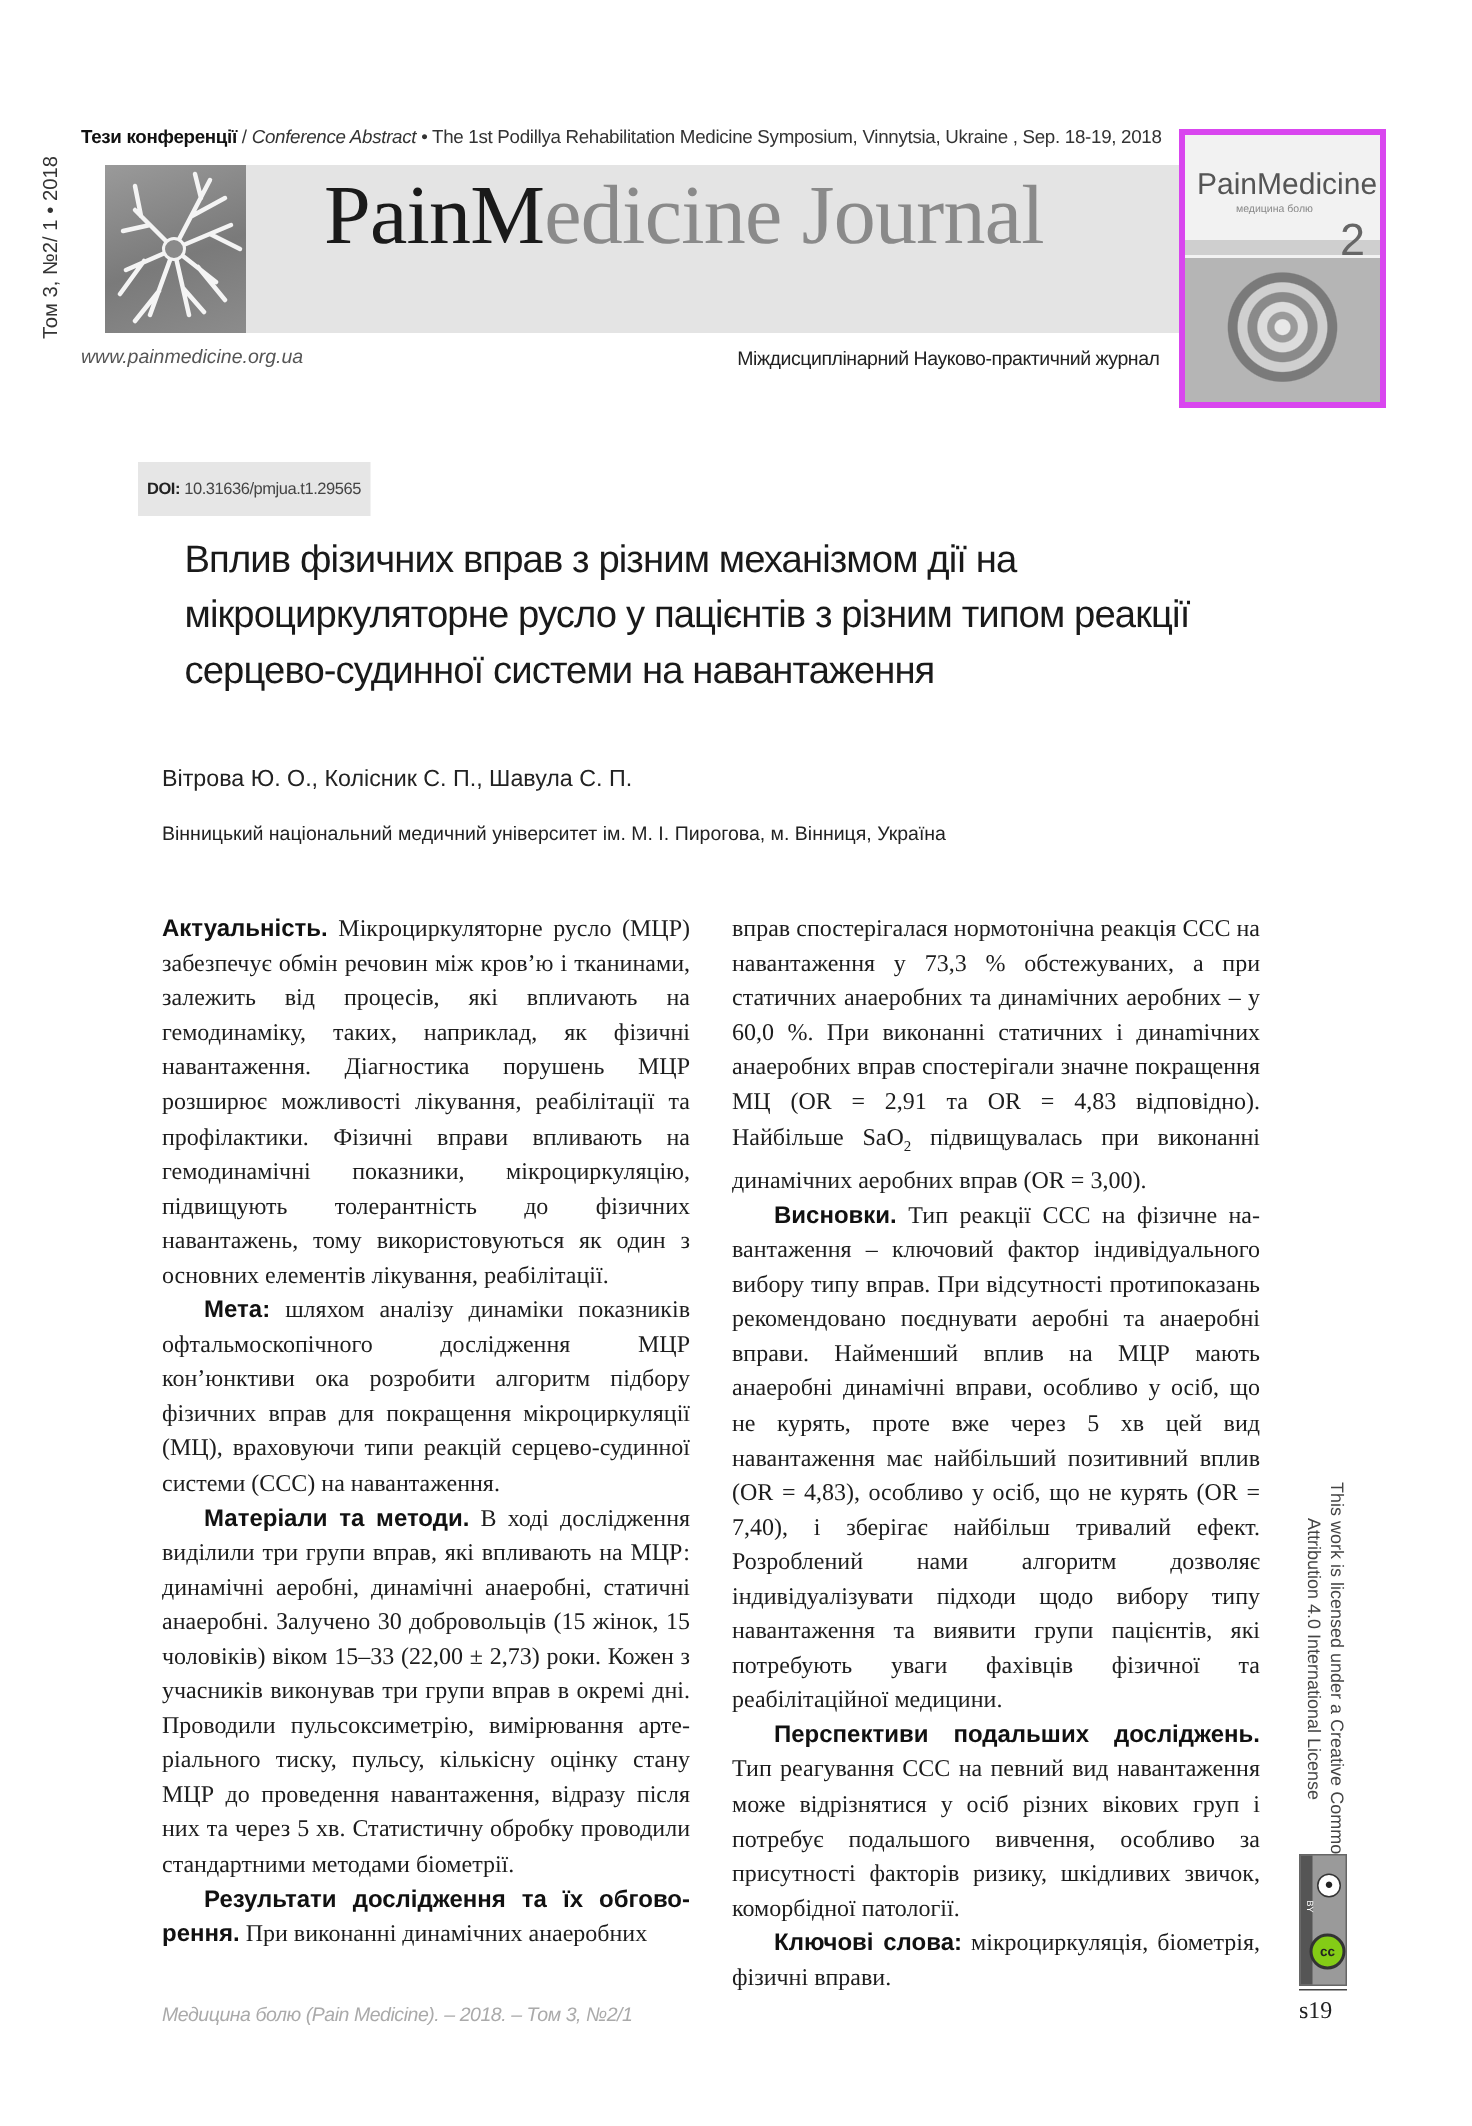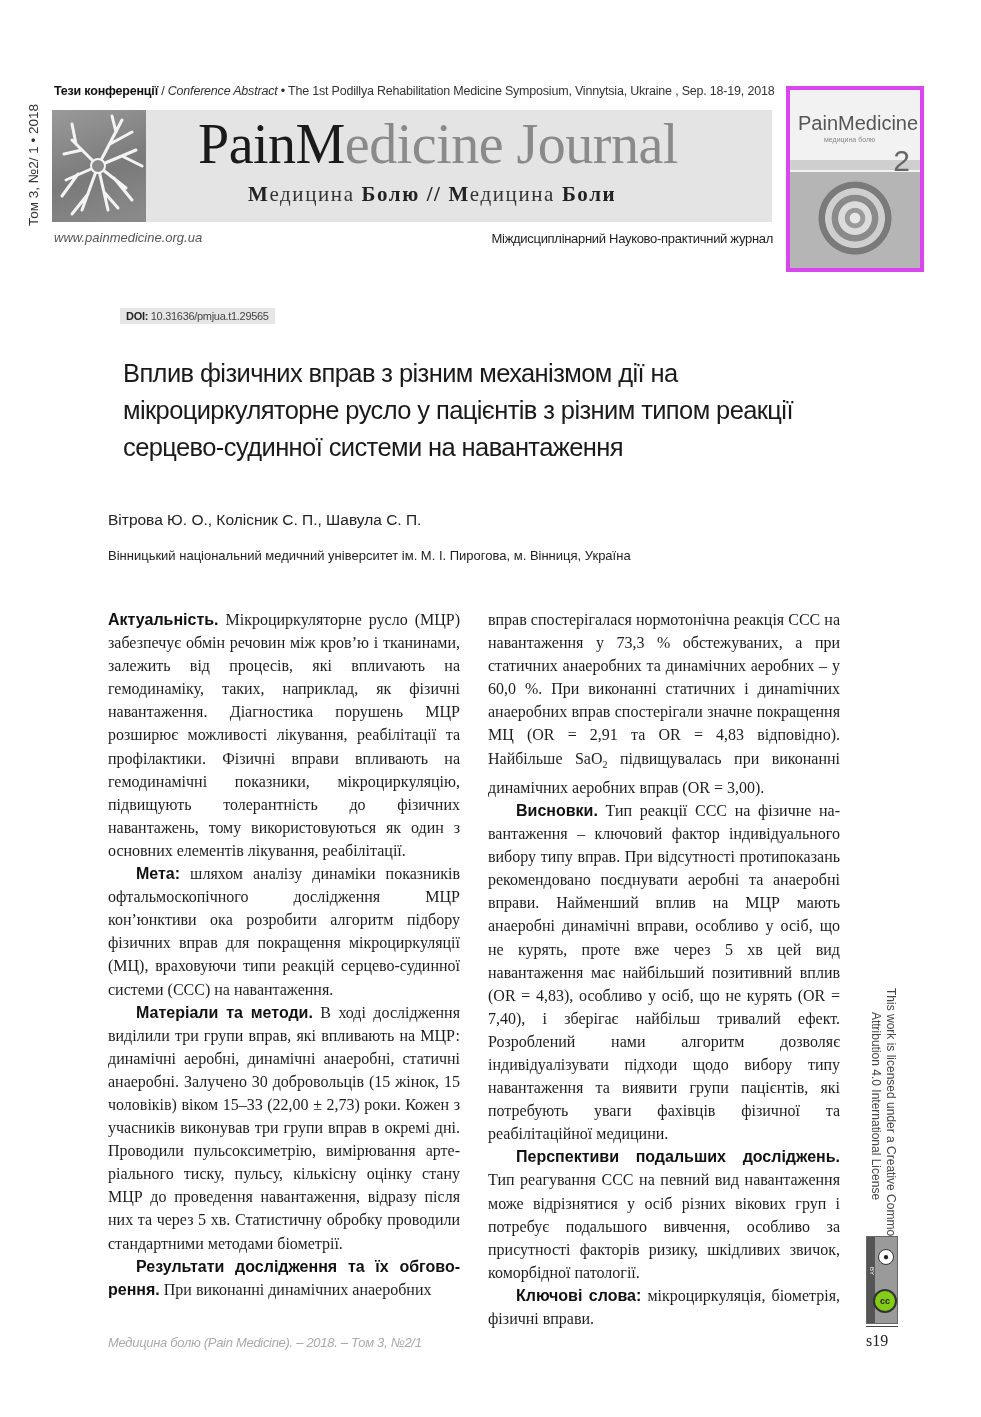--- a/index.html
+++ b/index.html
@@ -5,38 +5,38 @@
   html, body { margin: 0; padding: 0; background: #ffffff; }
   body { width: 981px; height: 1417px; position: relative; overflow: hidden; color: #1a1a1a; font-family: "Liberation Serif", serif; }
 
   .conf-line { position: absolute; left: 54px; top: 84px; font-family: "Liberation Sans", sans-serif; font-size: 12.5px; color: #333; white-space: nowrap; letter-spacing: -0.2px; }
   .conf-line b { font-weight: bold; color: #111; }
   .conf-line i { font-style: italic; }
 
   .vol-vertical { position: absolute; left: 26px; top: 106px; width: 20px; height: 120px; }
   .vol-vertical span { position: absolute; left: 0; top: 120px; transform: rotate(-90deg); transform-origin: 0 0; font-family: "Liberation Sans", sans-serif; font-size: 13.5px; color: #333; white-space: nowrap; }
 
-  .masthead { position: absolute; left: 52px; top: 110px; width: 720px; height: 112px; background: #e4e4e4; }
+  .masthead { position: absolute; left: 70px; top: 110px; width: 720px; height: 112px; background: #e4e4e4; }
   .masthead-img { position: absolute; left: 0; top: 0; width: 94px; height: 112px; background: linear-gradient(160deg, #9a9a9a 0%, #7a7a7a 55%, #8c8c8c 100%); overflow: hidden; }
   .masthead-title { position: absolute; left: 146px; top: 2px; font-family: "Liberation Serif", serif; font-size: 56px; color: #8a8a8a; letter-spacing: -0.5px; white-space: nowrap; }
   .masthead-title .dark { color: #1a1a1a; }
   .masthead-sub { position: absolute; left: 196px; top: 72px; font-family: "Liberation Serif", serif; font-size: 21px; letter-spacing: 1.6px; color: #333; white-space: nowrap; }
   .masthead-sub b { font-weight: bold; color: #222; }
 
   .site-url { position: absolute; left: 54px; top: 230px; font-family: "Liberation Sans", sans-serif; font-style: italic; font-size: 13px; color: #555; }
   .journal-type { position: absolute; right: 208px; top: 231px; font-family: "Liberation Sans", sans-serif; font-size: 13px; color: #222; white-space: nowrap; letter-spacing: -0.3px; }
 
   .cover { position: absolute; left: 786px; top: 86px; width: 130px; height: 178px; border: 4px solid #d946ef; background: #f2f2f2; overflow: hidden; }
   .cover-title { position: absolute; left: 8px; top: 22px; font-family: "Liberation Sans", sans-serif; font-size: 20px; color: #555; }
   .cover-sub { position: absolute; left: 34px; top: 46px; font-family: "Liberation Sans", sans-serif; font-size: 7px; color: #888; }
   .cover-num { position: absolute; right: 10px; top: 54px; font-family: "Liberation Sans", sans-serif; font-size: 30px; color: #666; }
   .cover-band { position: absolute; left: 0; top: 70px; width: 100%; height: 10px; background: #cfcfcf; }
   .cover-photo { position: absolute; left: 0; top: 82px; width: 100%; height: 96px; background: radial-gradient(circle at 50% 48%, #e8e8e8 0 6%, #9a9a9a 7% 12%, #dcdcdc 13% 20%, #8a8a8a 21% 28%, #cfcfcf 29% 36%, #7a7a7a 37% 44%, #b5b5b5 45% 100%); }
 
-  .doi { position: absolute; left: 120px; top: 308px; background: #e6e6e6; padding: 2px 6px; font-family: "Liberation Sans", sans-serif; font-size: 11px; color: #444; letter-spacing: -0.3px; }
+  .doi { position: absolute; left: 92px; top: 308px; background: #e6e6e6; padding: 12px 6px; font-family: "Liberation Sans", sans-serif; font-size: 11px; color: #444; letter-spacing: -0.3px; }
   .doi b { font-weight: bold; color: #222; }
 
   .article-title { position: absolute; left: 108px; top: 340px; width: 720px; font-family: Liberation Sans, sans-serif; font-size: 25.5px; line-height: 37px; color: #1a1a1a; margin: 15px; font-weight: normal; letter-spacing: -0.6px; }
 
   .authors { position: absolute; left: 108px; top: 511px; font-family: "Liberation Sans", sans-serif; font-size: 15.5px; color: #222; }
   .affiliation { position: absolute; left: 108px; top: 548px; font-family: "Liberation Sans", sans-serif; font-size: 13px; color: #222; }
 
   .col { position: absolute; top: 608px; width: 352px; font-family: "Liberation Serif", serif; font-size: 16px; line-height: 23.1px; text-align: justify; color: #1d1d1d; hyphens: manual; }
   .col-left { left: 108px; }
   .col-right { left: 488px; }
@@ -81,21 +81,20 @@
         <path d="M46 56 L20 30 M30 40 L12 44 M24 34 L20 14"></path>
         <path d="M46 56 L14 70 M26 64 L10 86"></path>
         <path d="M46 56 L30 100 M36 84 L20 104"></path>
         <path d="M46 56 L56 100 M52 82 L66 98"></path>
         <path d="M46 56 L74 78 M62 68 L80 90"></path>
       </g>
       <circle cx="46" cy="56" r="7" fill="#8a8a8a" stroke="#f4f4f4" stroke-width="2"></circle>
     </svg>
   </div>
   <div class="masthead-title"><span class="dark">Pain</span><span class="dark">M</span><span>edicine Journal</span></div>
-  <div class="masthead-sub"><b>М</b><span>едицина </span><b>Болю</b><b> // </b><b>М</b><span>едицина </span><b>Боли</b></div>
 </div>
 
 <div class="site-url">www.painmedicine.org.ua</div>
 <div class="journal-type">Міждисциплінарний Науково-практичний журнал</div>
 
 <div class="cover">
   <div class="cover-title">PainMedicine</div>
   <div class="cover-sub">медицина болю</div>
   <div class="cover-band"></div>
   <div class="cover-num">2</div>

